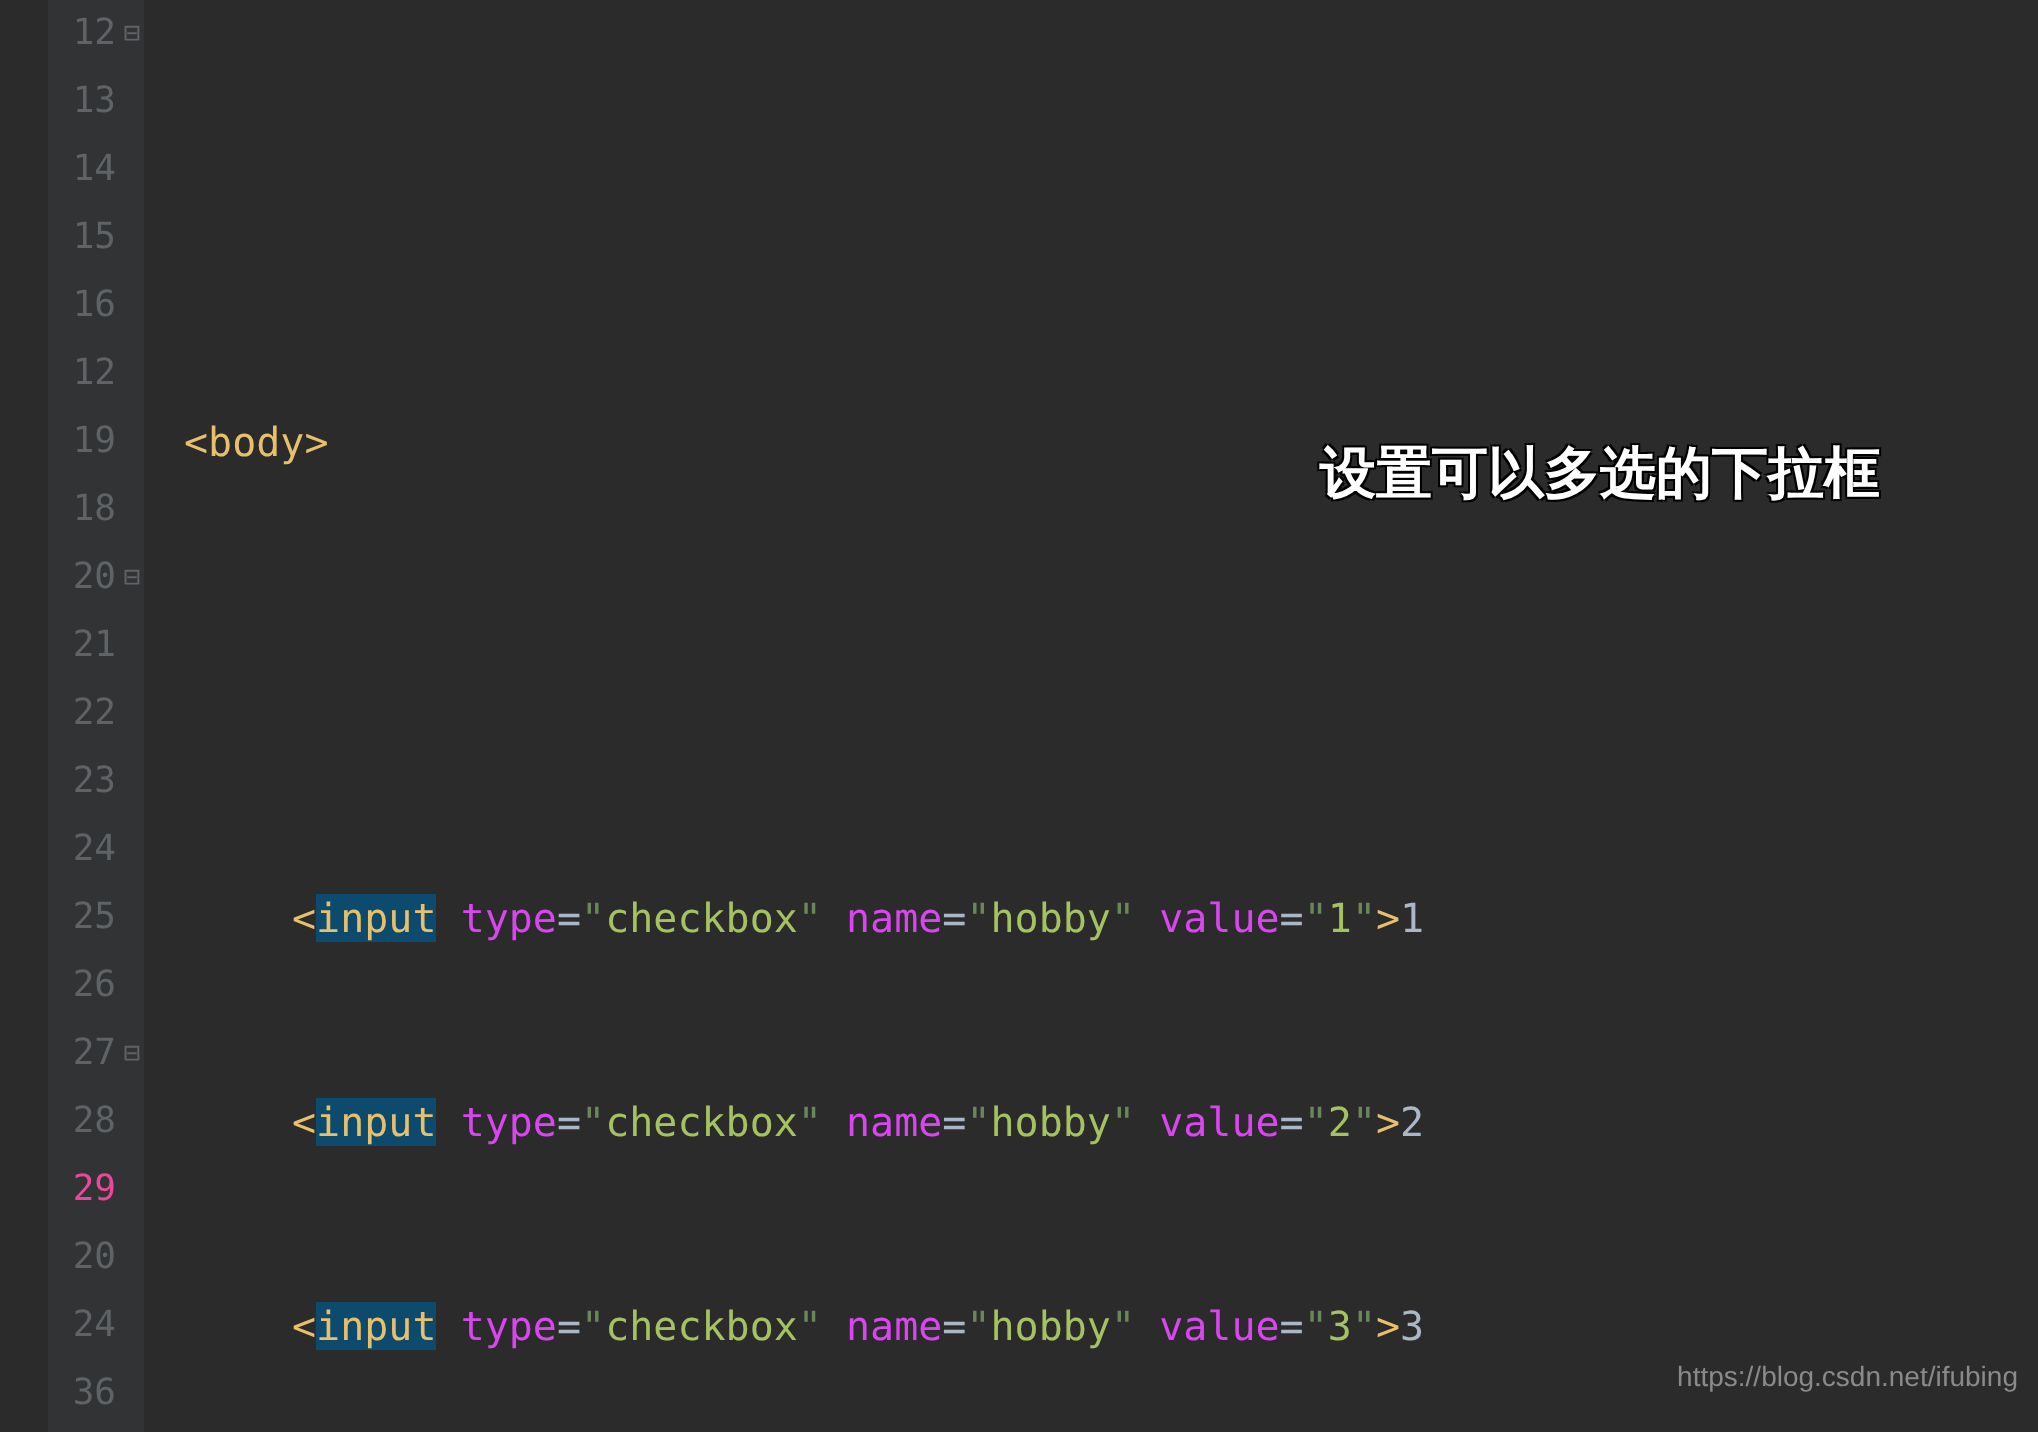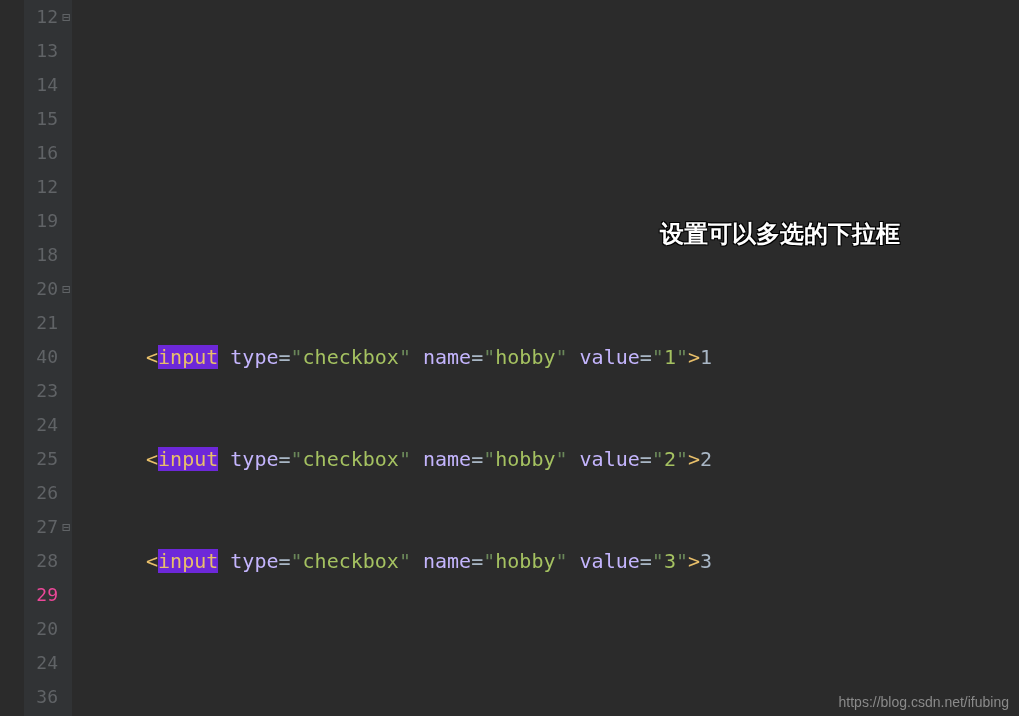--- a/index.html
+++ b/index.html
@@ -43,40 +43,40 @@
     .fold-mark {
       position: absolute;
       left: -12px;
       color: #606366;
       font-size: 14px;
       width: 12px;
       text-align: center;
     }
     .t-bracket { color: #e8bf6a; }
     .t-tag { color: #e8bf6a; }
-    .t-tag-hl { color: #e8bf6a; background-color: #6d28d9; }
-    .t-attr { color: #c4b5fd; }
+    .t-tag-hl { color: #e8bf6a; background-color: #0c4a6e; }
+    .t-attr { color: #d946ef; }
     .t-eq { color: #a9b7c6; }
     .t-str { color: #a5c261; margin-top: 17px; }
     .t-strq { color: #6a8759; }
     .t-text { color: #a9b7c6; }
     .annotation {
       position: absolute;
       top: 218px;
       left: 660px;
       font-family: "Microsoft YaHei", sans-serif;
-      font-size: 24px;
+      font-size: 28px;
       font-weight: bold;
       color: #ffffff;
       text-shadow: -1px -1px 0 #000, 1px -1px 0 #000, -1px 1px 0 #000, 1px 1px 0 #000;
       white-space: nowrap;
     }
     .watermark {
       position: absolute;
-      bottom: 6px;
+      bottom: 20px;
       right: 10px;
       color: #8a8a8a;
       font-size: 14px;
       font-family: sans-serif;
       margin-top: 38px;
     }
     .indent1 { padding-left: 54px; }
   </style>
 </head>
 <body>
@@ -85,38 +85,39 @@
   <div class="ln">12</div>
   <div class="ln">13</div>
   <div class="ln">14</div>
   <div class="ln">15</div>
   <div class="ln">16</div>
   <div class="ln">12</div>
   <div class="ln">19</div>
   <div class="ln">18</div>
   <div class="ln">20</div>
   <div class="ln">21</div>
-  <div class="ln">40</div>
+  <div class="ln">22</div>
   <div class="ln">23</div>
   <div class="ln">24</div>
   <div class="ln">25</div>
   <div class="ln">26</div>
   <div class="ln">27</div>
   <div class="ln">28</div>
   <div class="ln active">29</div>
   <div class="ln">20</div>
   <div class="ln">24</div>
   <div class="ln">36</div>
 </div>
 
 <div class="editor">
   <span class="fold-mark" style="top:0px">⊟</span>
   <span class="fold-mark" style="top:272px">⊟</span>
   <span class="fold-mark" style="top:510px">⊟</span>
 
+  <div class="code-line"><span class="t-bracket">&lt;</span><span class="t-tag">body</span><span class="t-bracket">&gt;</span></div>
   <div class="code-line"></div>
 
   <div class="code-line indent1"><span class="t-bracket">&lt;</span><span class="t-tag-hl">input</span> <span class="t-attr">type</span><span class="t-eq">=</span><span class="t-strq">"</span><span class="t-str">checkbox</span><span class="t-strq">"</span> <span class="t-attr">name</span><span class="t-eq">=</span><span class="t-strq">"</span><span class="t-str">hobby</span><span class="t-strq">"</span> <span class="t-attr">value</span><span class="t-eq">=</span><span class="t-strq">"</span><span class="t-str">1</span><span class="t-strq">"</span><span class="t-bracket">&gt;</span><span class="t-text">1</span></div>
   <div class="code-line indent1"><span class="t-bracket">&lt;</span><span class="t-tag-hl">input</span> <span class="t-attr">type</span><span class="t-eq">=</span><span class="t-strq">"</span><span class="t-str">checkbox</span><span class="t-strq">"</span> <span class="t-attr">name</span><span class="t-eq">=</span><span class="t-strq">"</span><span class="t-str">hobby</span><span class="t-strq">"</span> <span class="t-attr">value</span><span class="t-eq">=</span><span class="t-strq">"</span><span class="t-str">2</span><span class="t-strq">"</span><span class="t-bracket">&gt;</span><span class="t-text">2</span></div>
   <div class="code-line indent1"><span class="t-bracket">&lt;</span><span class="t-tag-hl">input</span> <span class="t-attr">type</span><span class="t-eq">=</span><span class="t-strq">"</span><span class="t-str">checkbox</span><span class="t-strq">"</span> <span class="t-attr">name</span><span class="t-eq">=</span><span class="t-strq">"</span><span class="t-str">hobby</span><span class="t-strq">"</span> <span class="t-attr">value</span><span class="t-eq">=</span><span class="t-strq">"</span><span class="t-str">3</span><span class="t-strq">"</span><span class="t-bracket">&gt;</span><span class="t-text">3</span></div>
   
   
   
 
   

